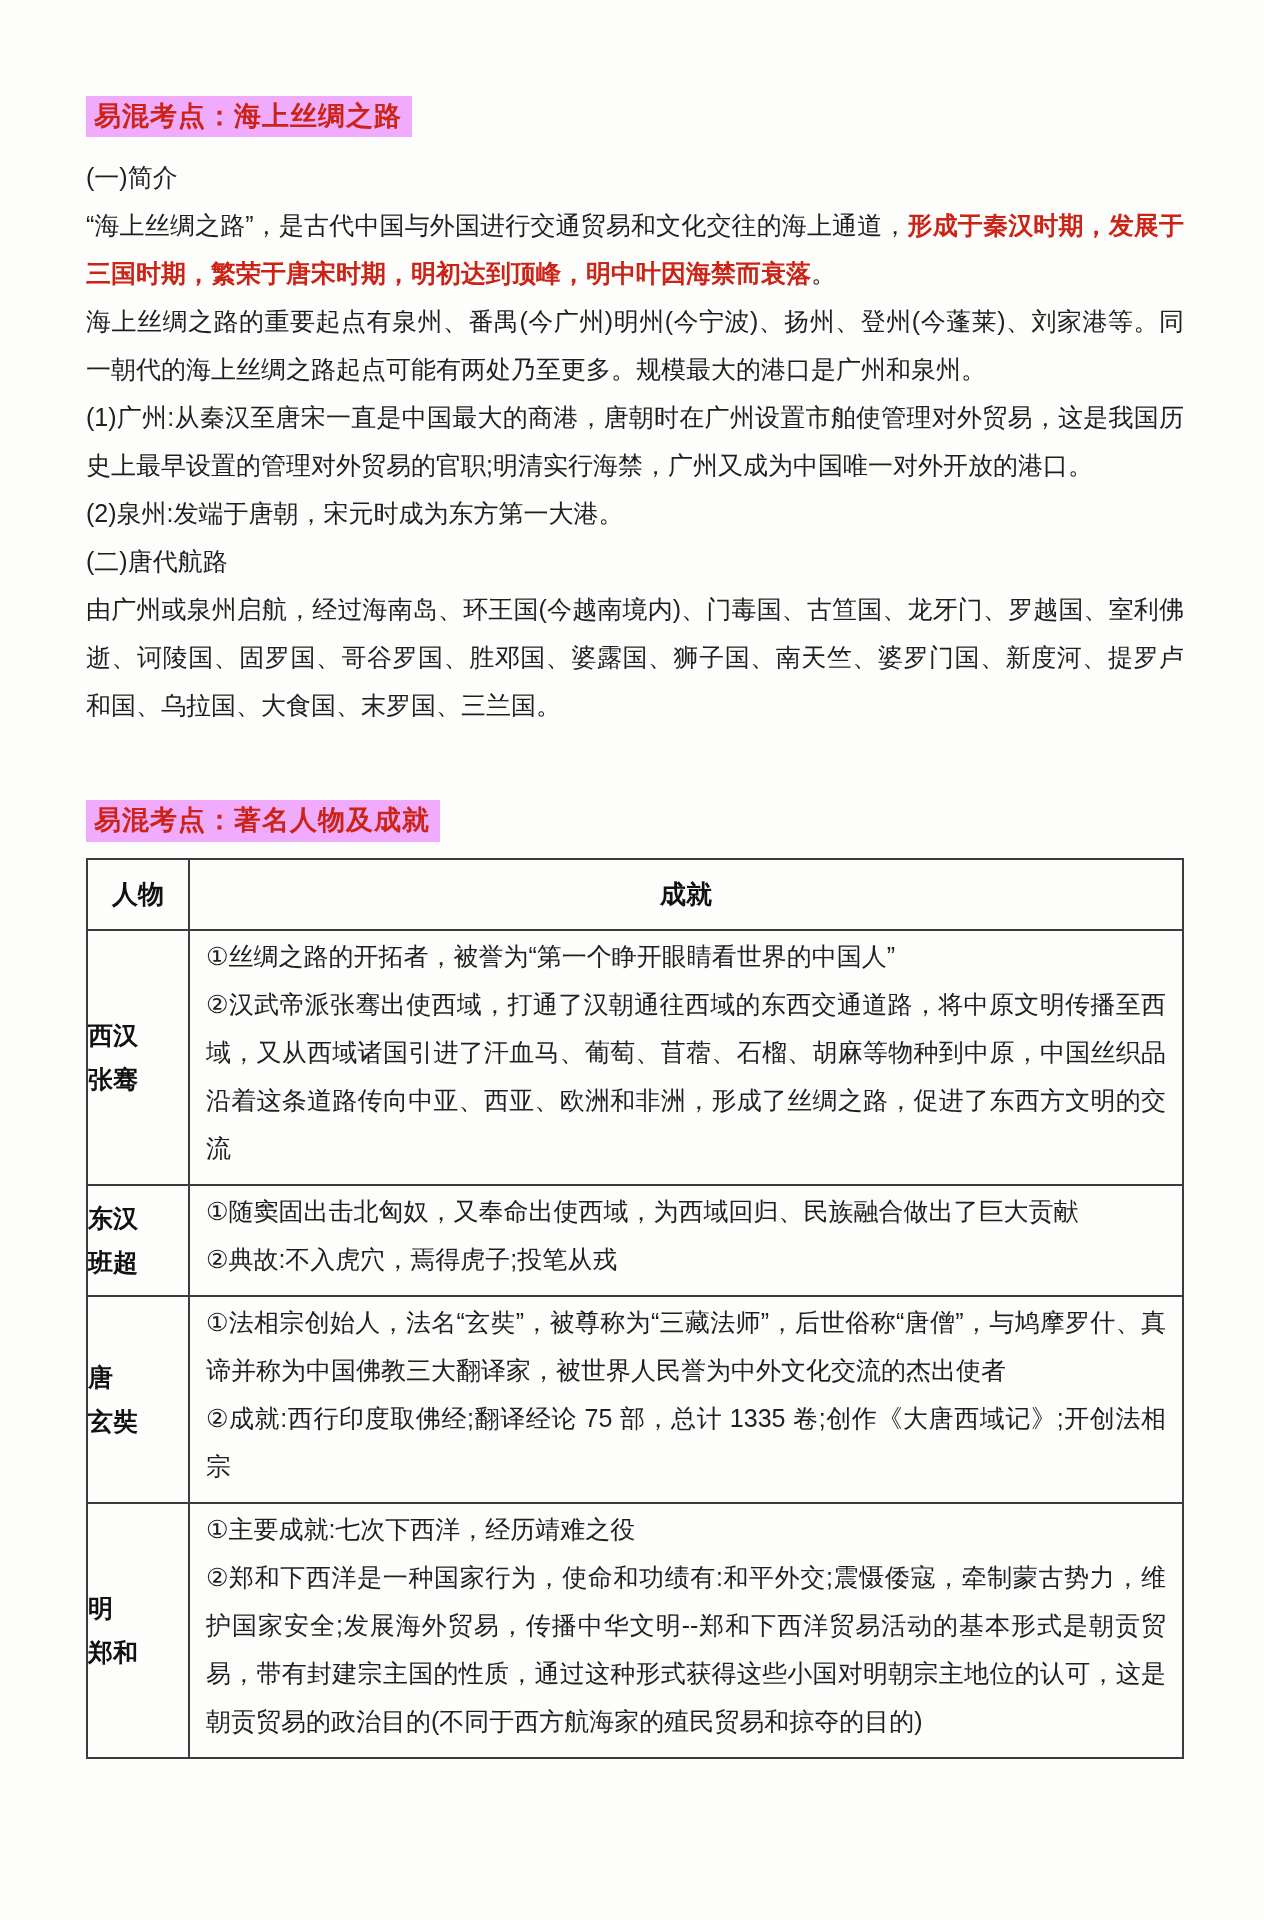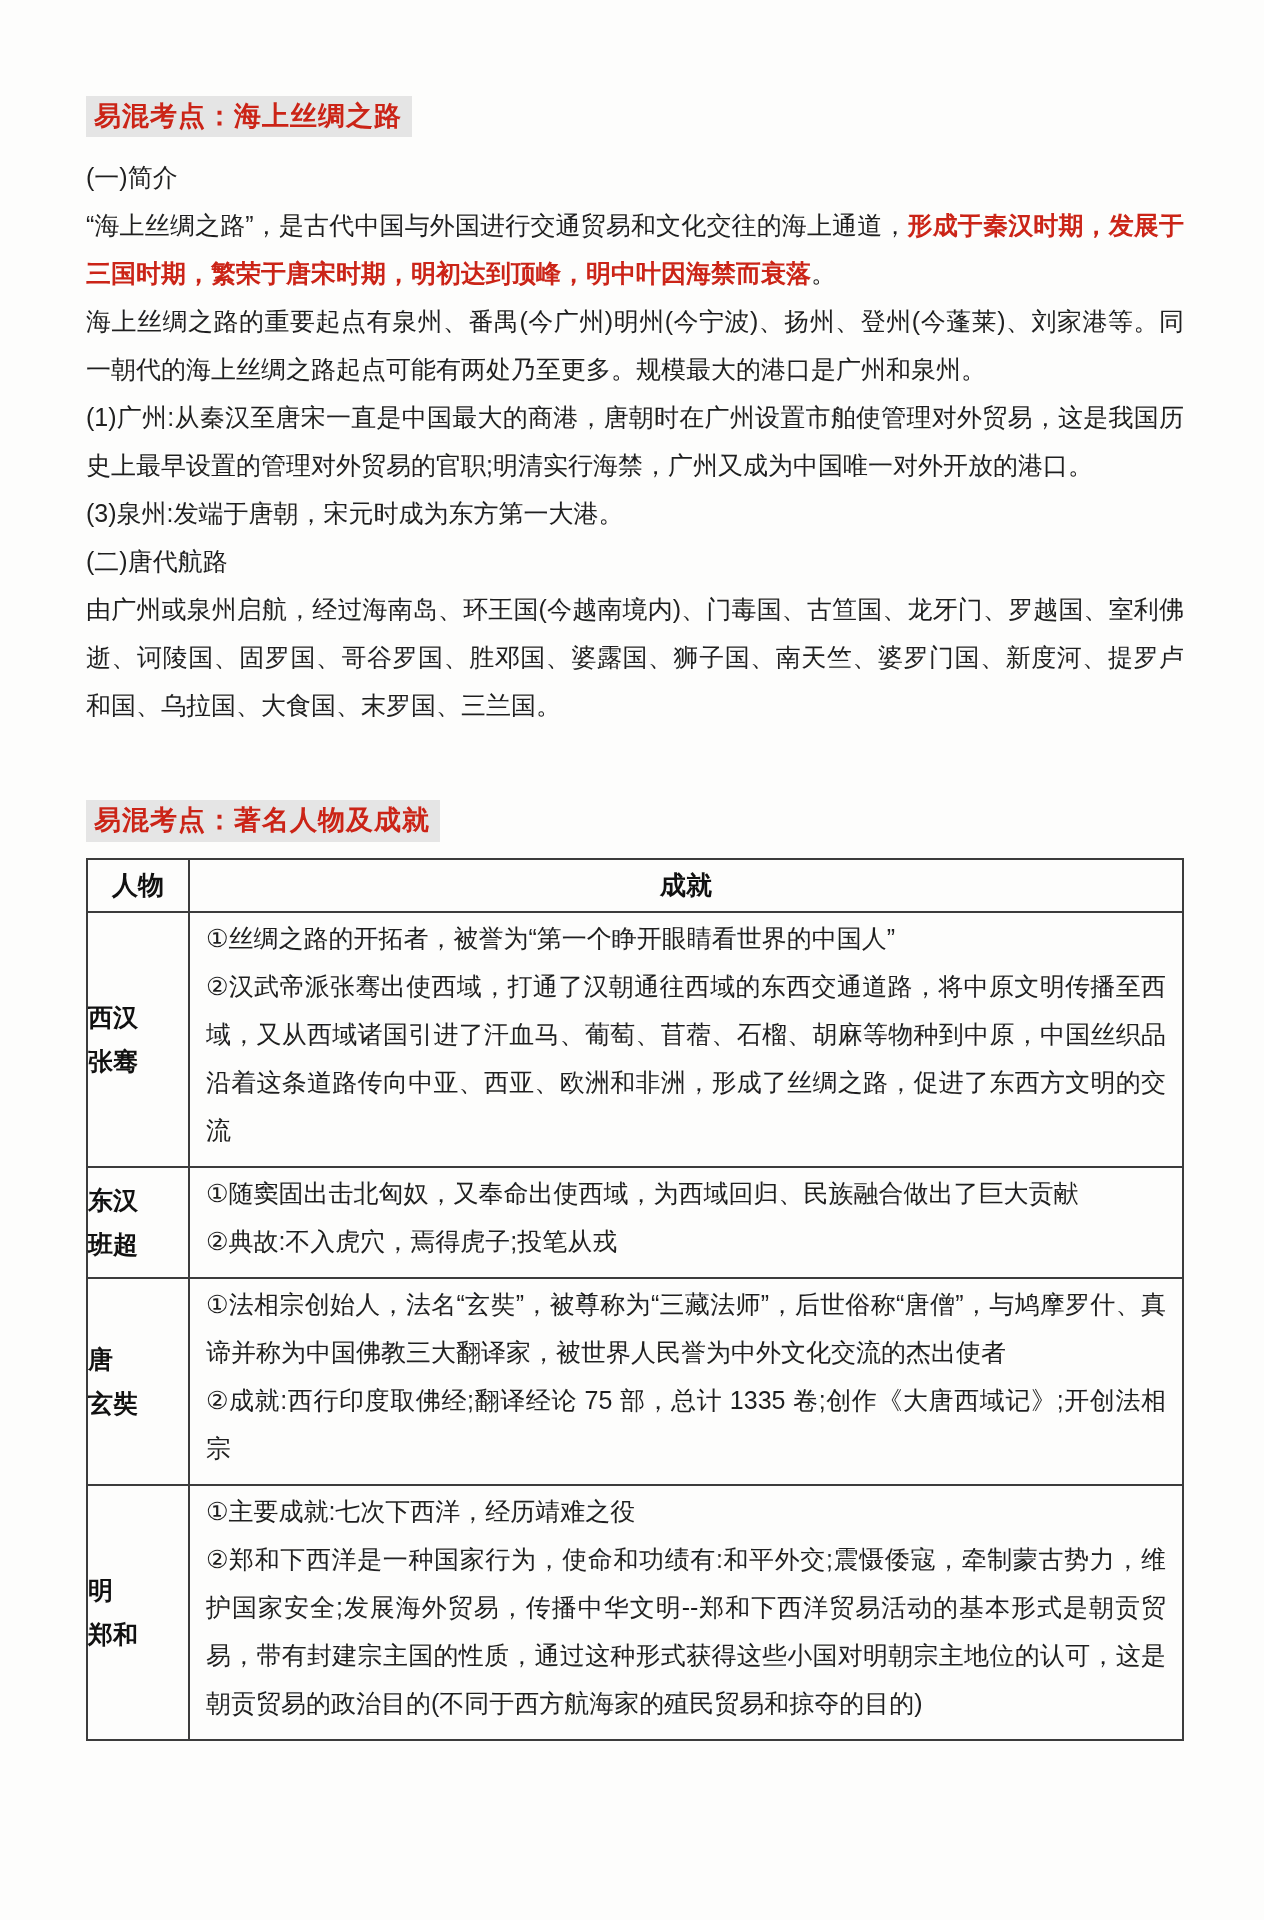--- a/index.html
+++ b/index.html
@@ -11,21 +11,21 @@
     color: #1f1f1f;
   }
   .page {
     width: 1264px;
     min-height: 1920px;
     background: #fdfdfc;
     padding: 96px 80px 60px 86px;
   }
   .hl-heading {
     display: inline-block;
-    background: #e5e5e5;
+    background: #f0abfc;
     color: #cb2417;
     font-size: 27px;
     font-weight: bold;
     line-height: 1.2;
     padding: 4px 10px 5px 8px;
     letter-spacing: 1px;
   }
   .sec1 .hl-heading { margin-bottom: 16px; }
   .para {
     font-size: 25px;
@@ -44,21 +44,21 @@
     border-collapse: collapse;
     table-layout: fixed;
   }
   .people-table th, .people-table td {
     border: 2px solid #3c3c3c;
   }
   .people-table th {
     font-size: 26px;
     font-weight: bold;
     text-align: center;
-    padding: 8px 4px;
+    padding: 17px 4px;
     color: #111;
   }
   .people-table col.c-person { width: 102px; }
   .people-table td.person-cell {
     text-align: left;
     vertical-align: middle;
     font-weight: bold;
     font-size: 25px;
     line-height: 44px;
     color: #111;
@@ -84,21 +84,21 @@
     </div>
 
     <p class="para">(一)简介</p>
 
     <p class="para"><span>“海上丝绸之路”，是古代中国与外国进行交通贸易和文化交往的海上通道，</span><span class="red-bold">形成于秦汉时期，发展于三国时期，繁荣于唐宋时期，明初达到顶峰，明中叶因海禁而衰落</span><span>。</span></p>
 
     <p class="para">海上丝绸之路的重要起点有泉州、番禺(今广州)明州(今宁波)、扬州、登州(今蓬莱)、刘家港等。同一朝代的海上丝绸之路起点可能有两处乃至更多。规模最大的港口是广州和泉州。</p>
 
     <p class="para">(1)广州:从秦汉至唐宋一直是中国最大的商港，唐朝时在广州设置市舶使管理对外贸易，这是我国历史上最早设置的管理对外贸易的官职;明清实行海禁，广州又成为中国唯一对外开放的港口。</p>
 
-    <p class="para">(3)泉州:发端于唐朝，宋元时成为东方第一大港。</p>
+    <p class="para">(2)泉州:发端于唐朝，宋元时成为东方第一大港。</p>
 
     <p class="para">(二)唐代航路</p>
 
     <p class="para">由广州或泉州启航，经过海南岛、环王国(今越南境内)、门毒国、古笪国、龙牙门、罗越国、室利佛逝、诃陵国、固罗国、哥谷罗国、胜邓国、婆露国、狮子国、南天竺、婆罗门国、新度河、提罗卢和国、乌拉国、大食国、末罗国、三兰国。</p>
   </section>
 
   <section class="sec2">
     <div>
       <span class="hl-heading">易混考点：著名人物及成就</span>
     </div>

